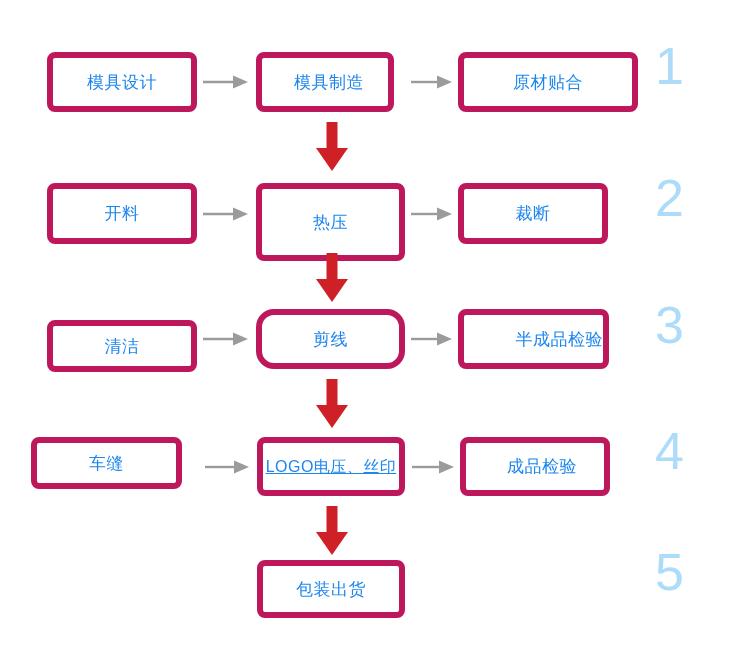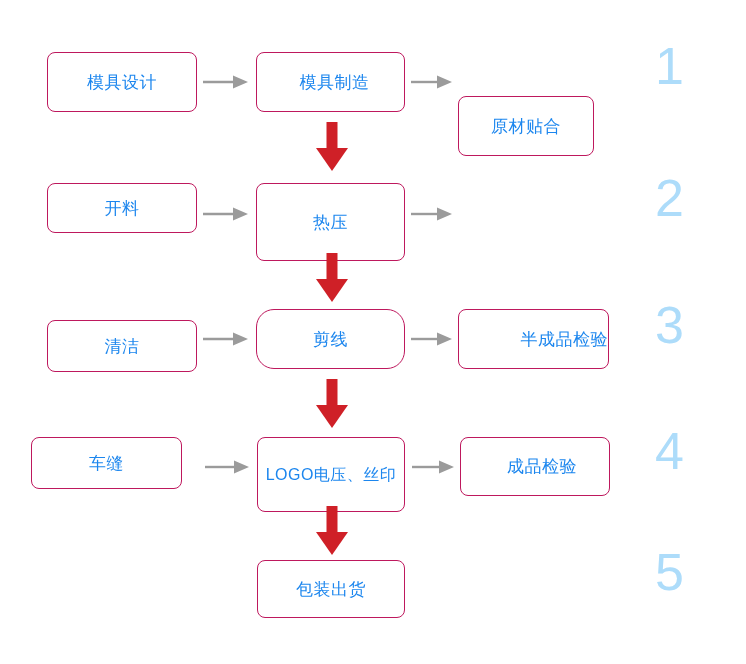--- a/index.html
+++ b/index.html
@@ -20,21 +20,21 @@
     left: 0;
     top: 0;
     width: 746px;
     height: 664px;
   }
 
   
   .node {
     position: absolute;
     box-sizing: border-box;
-    border: 1px solid #be185d;
+    border: 6px solid #be185d;
     border-radius: 8px;
     background: #ffffff;
     color: #1c86ee;
     font-size: 17px;
     line-height: 1;
     letter-spacing: 0.5px;
     display: flex;
     align-items: center;
     justify-content: center;
     white-space: nowrap;
@@ -81,45 +81,45 @@
     <span class="node-label">模具设计</span>
   </div>
 
   <div class="h-arrow" style="left:203px; top:74px; width:46px;">
     <svg width="46" height="16" viewBox="0 0 46 16">
       <path d="M0 8 L33 8" stroke="#9b9b9b" stroke-width="2.4" fill="none"></path>
       <path d="M30 1.5 L45 8 L30 14.5 Z" fill="#9b9b9b"></path>
     </svg>
   </div>
 
-  <div class="node" style="left:256px; top:52px; width:149px; height:60px;padding-left:8px;">
+  <div class="node" style="left:256px; top:52px; width:138px; height:60px;padding-left:8px;">
     <span class="node-label">模具制造</span>
   </div>
 
   <div class="h-arrow" style="left:411px; top:74px; width:42px;">
     <svg width="42" height="16" viewBox="0 0 42 16">
       <path d="M0 8 L29 8" stroke="#9b9b9b" stroke-width="2.4" fill="none"></path>
       <path d="M26 1.5 L41 8 L26 14.5 Z" fill="#9b9b9b"></path>
     </svg>
   </div>
 
-  <div class="node" style="left:458px; top:52px; width:136px; height:60px;margin-top:44px;">
+  <div class="node" style="left:458px; top:52px; width:180px; height:60px;">
     <span class="node-label">原材贴合</span>
   </div>
 
   <div class="step-number" style="left:655px; top:40px;">1</div>
 
   <div class="v-arrow" style="left:314px; top:122px;">
     <svg width="36" height="50" viewBox="0 0 36 50">
       <rect x="12.5" y="0" width="11" height="28" fill="#cf2027"></rect>
       <path d="M2 26 L34 26 L18 49 Z" fill="#cf2027"></path>
     </svg>
   </div>
 
-  <div class="node" style="left:47px; top:183px; width:150px; height:50px;">
+  <div class="node" style="left:47px; top:183px; width:150px; height:61px;">
     <span class="node-label">开料</span>
   </div>
 
   <div class="h-arrow" style="left:203px; top:206px; width:46px;">
     <svg width="46" height="16" viewBox="0 0 46 16">
       <path d="M0 8 L33 8" stroke="#9b9b9b" stroke-width="2.4" fill="none"></path>
       <path d="M30 1.5 L45 8 L30 14.5 Z" fill="#9b9b9b"></path>
     </svg>
   </div>
 
@@ -127,20 +127,23 @@
     <span class="node-label">热压</span>
   </div>
 
   <div class="h-arrow" style="left:411px; top:206px; width:42px;">
     <svg width="42" height="16" viewBox="0 0 42 16">
       <path d="M0 8 L29 8" stroke="#9b9b9b" stroke-width="2.4" fill="none"></path>
       <path d="M26 1.5 L41 8 L26 14.5 Z" fill="#9b9b9b"></path>
     </svg>
   </div>
 
+  <div class="node" style="left:458px; top:183px; width:150px; height:61px;">
+    <span class="node-label">裁断</span>
+  </div>
 
   <div class="step-number" style="left:655px; top:172px;">2</div>
 
   <div class="v-arrow" style="left:314px; top:253px;">
     <svg width="36" height="50" viewBox="0 0 36 50">
       <rect x="12.5" y="0" width="11" height="28" fill="#cf2027"></rect>
       <path d="M2 26 L34 26 L18 49 Z" fill="#cf2027"></path>
     </svg>
   </div>
 
@@ -183,21 +186,21 @@
     <span class="node-label">车缝</span>
   </div>
 
   <div class="h-arrow" style="left:205px; top:459px; width:45px;">
     <svg width="45" height="16" viewBox="0 0 45 16">
       <path d="M0 8 L32 8" stroke="#9b9b9b" stroke-width="2.4" fill="none"></path>
       <path d="M29 1.5 L44 8 L29 14.5 Z" fill="#9b9b9b"></path>
     </svg>
   </div>
 
-  <div class="node" style="left:257px; top:437px; width:148px; height:75px; font-size:16px;">
+  <div class="node" style="left:257px; top:437px; width:148px; height:59px; font-size:16px;text-decoration:underline;">
     <span class="node-label" style="font-size:16px;">LOGO电压、丝印</span>
   </div>
 
   <div class="h-arrow" style="left:412px; top:459px; width:43px;">
     <svg width="43" height="16" viewBox="0 0 43 16">
       <path d="M0 8 L30 8" stroke="#9b9b9b" stroke-width="2.4" fill="none"></path>
       <path d="M27 1.5 L42 8 L27 14.5 Z" fill="#9b9b9b"></path>
     </svg>
   </div>
 

